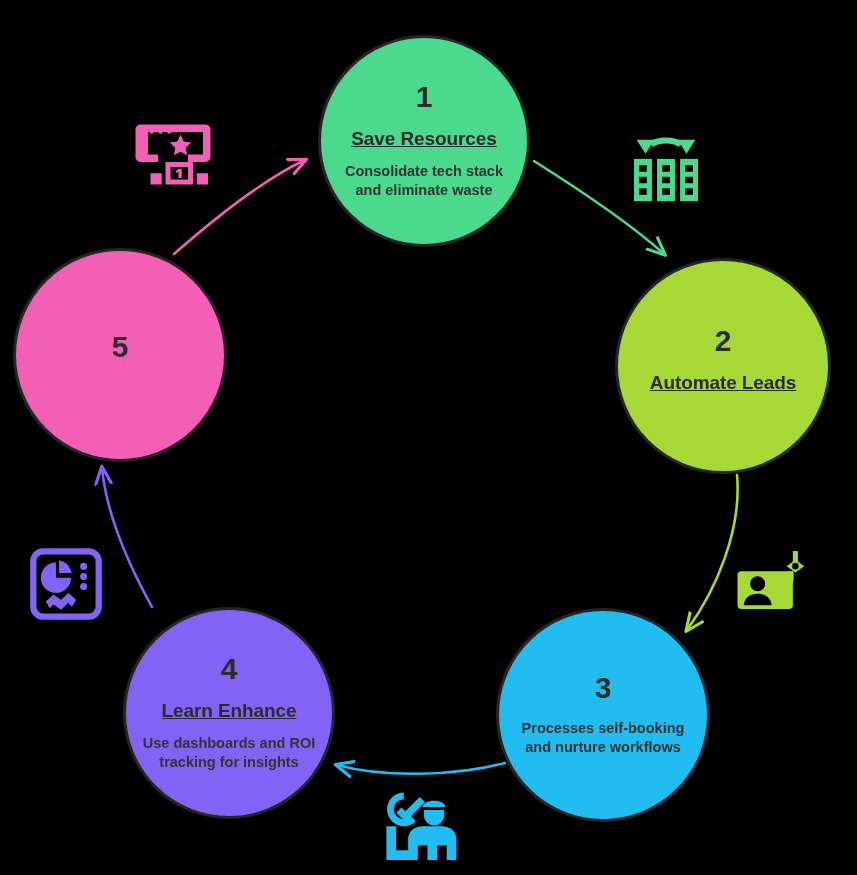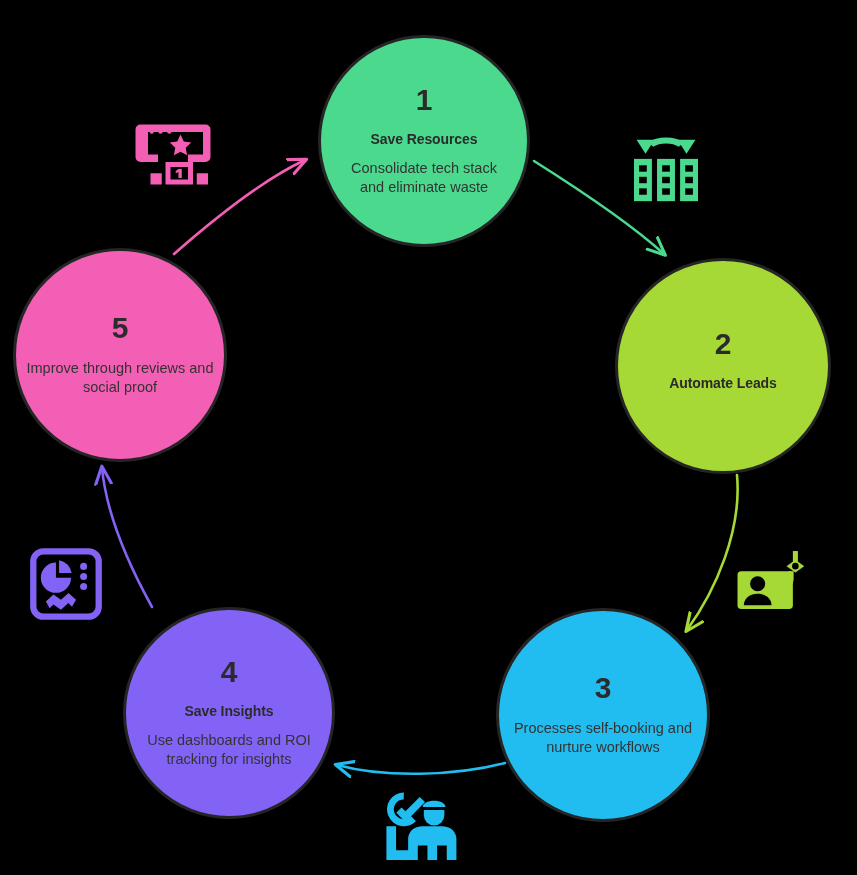--- a/index.html
+++ b/index.html
@@ -36,30 +36,31 @@
     color: #2b2b2b;
   }
   .node-num {
     font-size: 30px;
     font-weight: 700;
     line-height: 1;
     margin-bottom: 16px;
     color: #2b2b2b;
   }
   .node-title {
-    font-size: 14px;
+    font-size: 19px;
     font-weight: 700;
     line-height: 1.18;
     margin-bottom: 11px;
     color: #2b2b2b;
     letter-spacing: -0.1px;
+    text-decoration: underline;
   }
   .node-desc {
     font-size: 14.5px;
-    font-weight: 400;
+    font-weight: 700;
     line-height: 1.3;
     color: #333333;
     padding: 0 22px;
   }
   .icon {
     position: absolute;
   }
   .icon svg { display: block; }
 </style>
 </head>
@@ -108,27 +109,26 @@
     <div class="node-title">Automate Leads</div>
   </div>
 
   <div class="node" style="left:496px; top:608px; width:214px; height:214px; background:#22BDF0;">
     <div class="node-num">3</div>
     <div class="node-desc" style="padding:0 14px;">Processes self-booking and nurture workflows</div>
   </div>
 
   <div class="node" style="left:123px; top:607px; width:212px; height:212px; background:#8363F5;">
     <div class="node-num">4</div>
-    <div class="node-title">Save Insights</div>
+    <div class="node-title">Learn Enhance</div>
     <div class="node-desc" style="padding:0 12px;text-align:center;">Use dashboards and ROI tracking for insights</div>
   </div>
 
   <div class="node" style="left:13px; top:248px; width:214px; height:214px; background:#F25FB4;">
     <div class="node-num">5</div>
-    <div class="node-desc" style="padding:0 10px;">Improve through reviews and social proof</div>
   </div>
 
   <div class="icon" style="left:133px; top:112px; width:80px; height:80px;">
     <svg width="80" height="80" viewBox="0 0 64 64">
       <g fill="#F25FB4">
         <path d="M6 10 h52 a4 4 0 0 1 4 4 v22 a4 4 0 0 1 -4 4 h-14 v-6 h12 v-18 h-44 v18 h8 v6 h-14 a4 4 0 0 1 -4 -4 v-22 a4 4 0 0 1 4 -4 z"></path>
         <circle cx="15" cy="15.5" r="1.8"></circle>
         <circle cx="22" cy="15.5" r="1.8"></circle>
         <circle cx="29" cy="15.5" r="1.8"></circle>
         <path d="M38 18 l2.6 5.6 l6 0.8 l-4.4 4.2 l1.1 6 l-5.3 -2.9 l-5.3 2.9 l1.1 -6 l-4.4 -4.2 l6 -0.8 z"></path>

